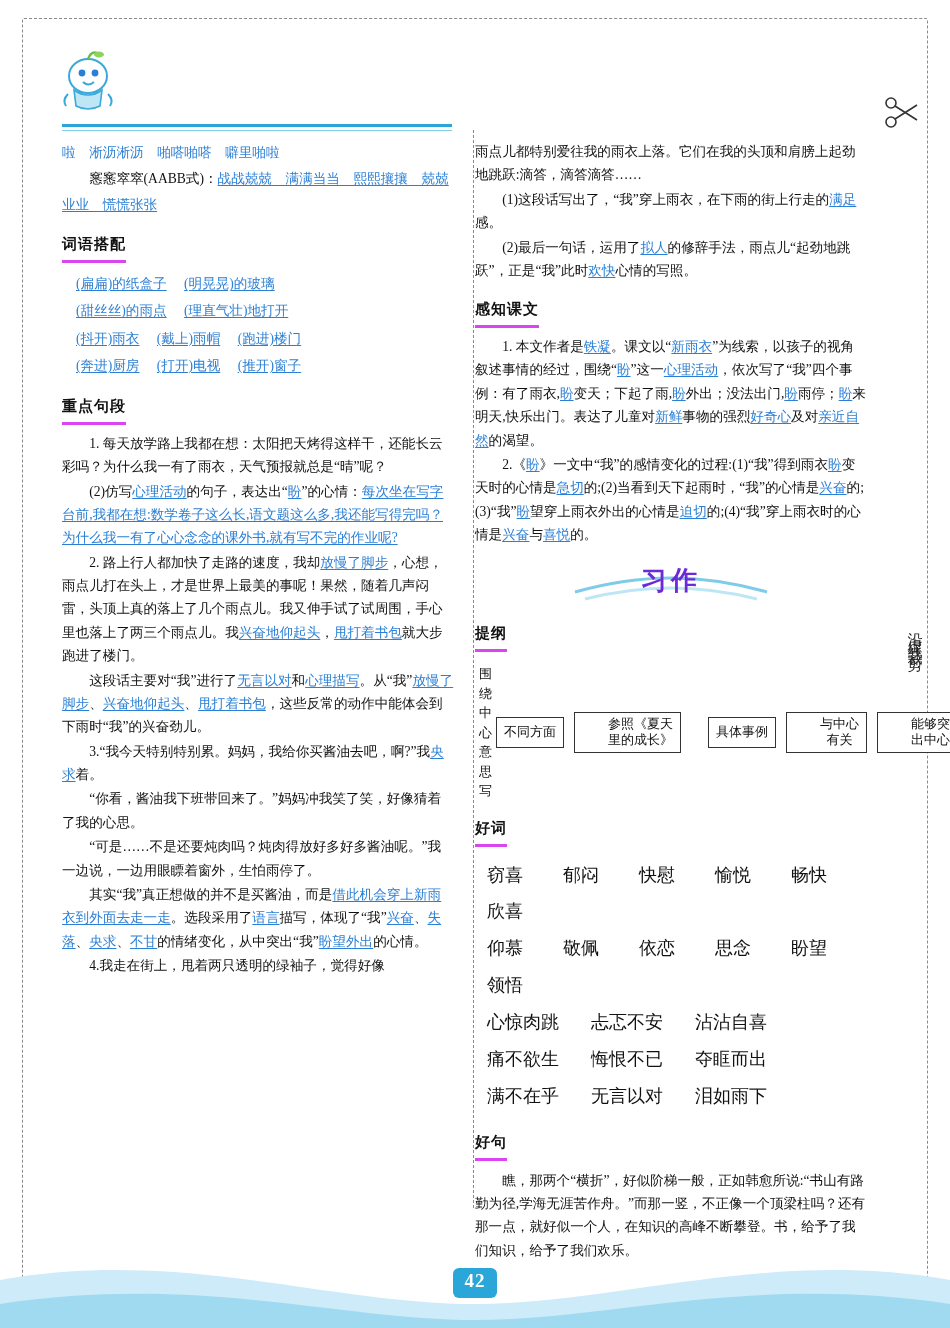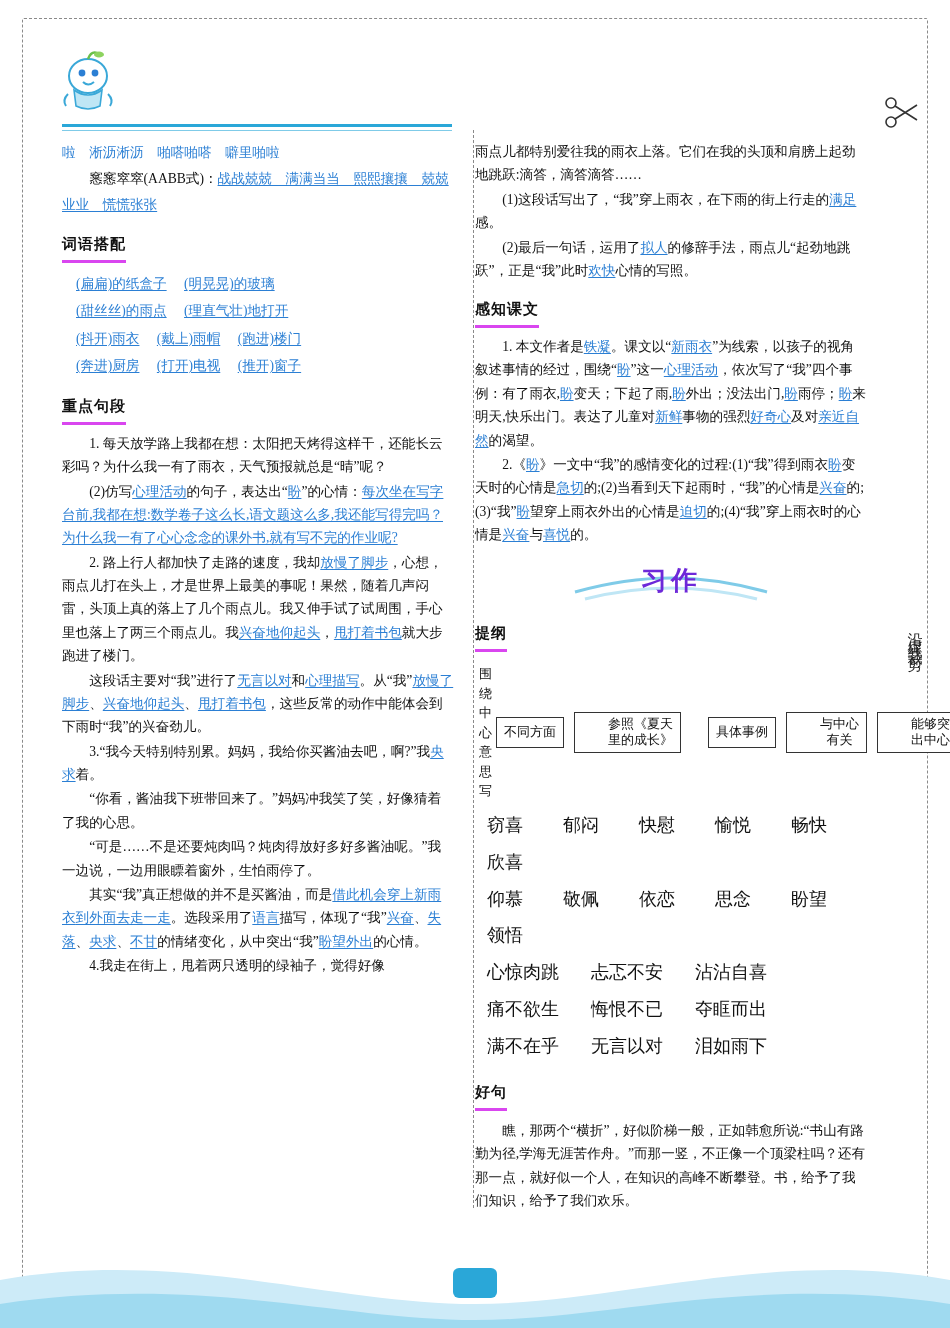--- a/index.html
+++ b/index.html
@@ -265,20 +265,23 @@
         </div>
         <div class="rowbx">
           <div class="bx">具体事例</div>
           <div class="bx bx2">与中心<br>有关</div>
           <div class="bx bx2">能够突<br>出中心</div>
           <div class="bx bx2">新颖<br>别致</div>
         </div>
       </div>
     </div>
 
+    <div class="sec-wrap">
+      <span class="sec-h">好词</span>
+    </div>
 
     <div class="words-table">
       <div>
         <span class="w1">窃喜</span><span class="w1">郁闷</span><span class="w1">快慰</span><span class="w1">愉悦</span><span class="w1">畅快</span><span>欣喜</span>
       </div>
       <div>
         <span class="w1">仰慕</span><span class="w1">敬佩</span><span class="w1">依恋</span><span class="w1">思念</span><span class="w1">盼望</span><span>领悟</span>
       </div>
       <div>
         <span class="w2">心惊肉跳</span><span class="w2">忐忑不安</span><span>沾沾自喜</span>
@@ -298,13 +301,14 @@
     <p class="ind haoju">瞧，那两个“横折”，好似阶梯一般，正如韩愈所说:“书山有路勤为径,学海无涯苦作舟。”而那一竖，不正像一个顶梁柱吗？还有那一点，就好似一个人，在知识的高峰不断攀登。书，给予了我们知识，给予了我们欢乐。</p>
   </div>
 
   <div class="bottom-wave">
     <svg width="950" height="120" viewBox="0 0 950 120">
       <path d="M0 72 C 180 40, 330 96, 475 96 C 620 96, 770 40, 950 72 L950 120 L0 120 Z" fill="#cdebf8"></path>
       <path d="M0 96 C 200 66, 340 112, 475 112 C 610 112, 750 66, 950 96 L950 120 L0 120 Z" fill="#9fdaf0"></path>
     </svg>
   </div>
   <div class="pageno-circle"></div>
+  <div class="pageno">42</div>
 </div>
 
 </body></html>

